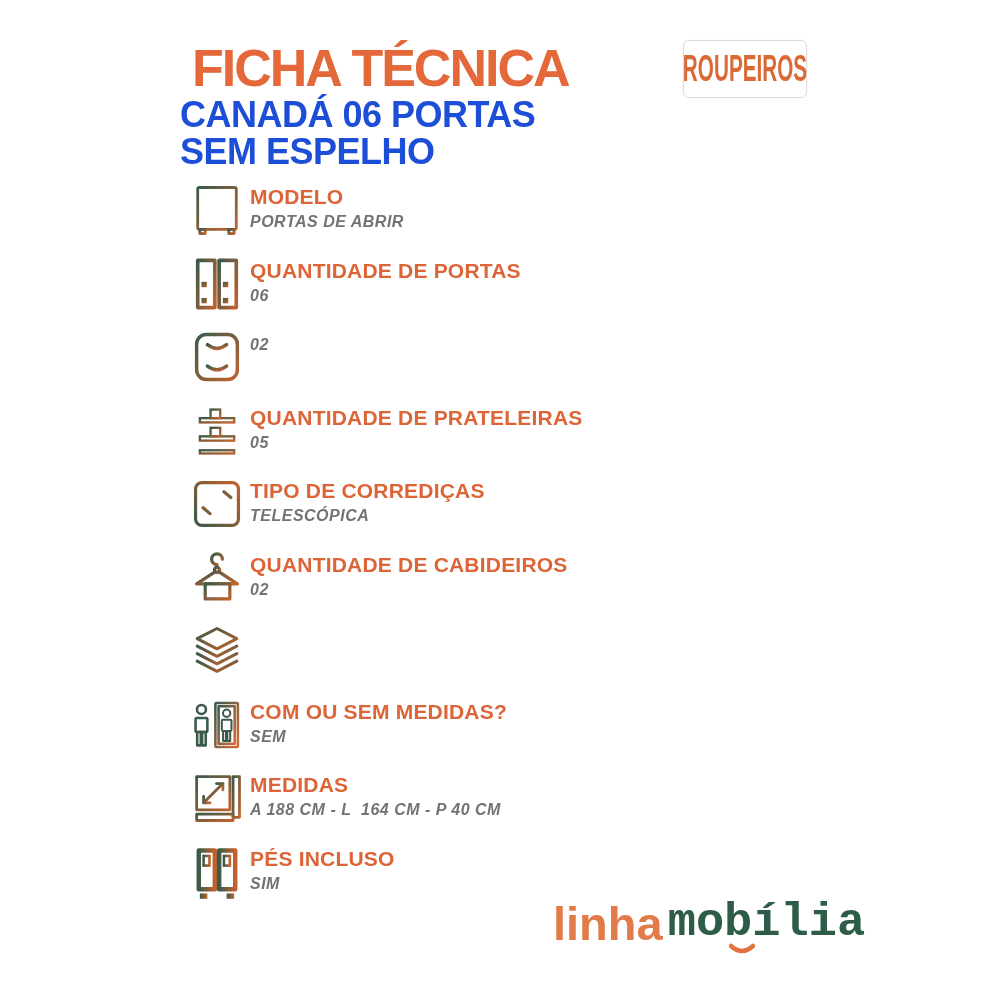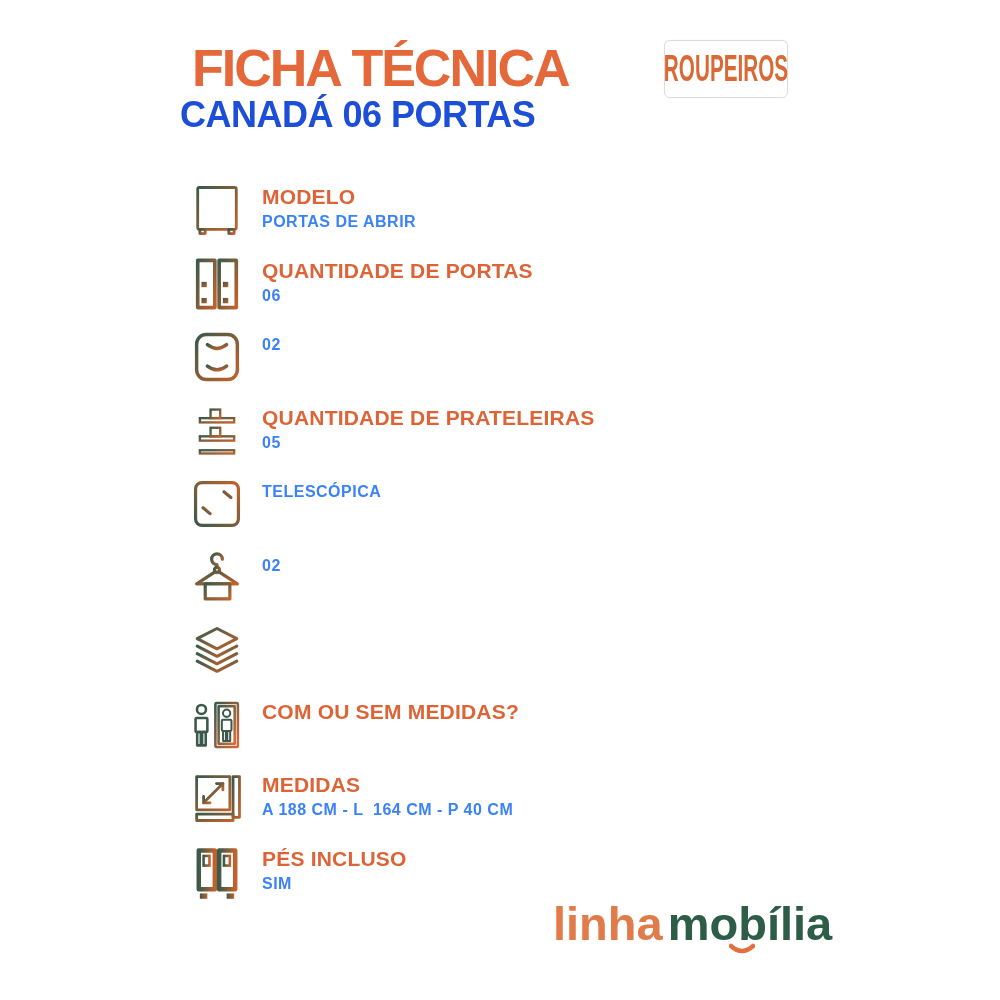--- a/index.html
+++ b/index.html
@@ -3,45 +3,46 @@
 <meta charset="utf-8">
 <style>
   html,body{margin:0;padding:0;background:#fff;}
   .sheet{position:relative;width:1000px;height:1000px;background:#ffffff;overflow:hidden;
          font-family:"Liberation Sans",sans-serif;border-radius:18px;}
   .abs{position:absolute;}
   
   .title{left:192px;top:38px;font-size:52px;font-weight:bold;color:#E4683A;letter-spacing:-2px;}
   .subtitle{left:180px;top:97px;font-size:36px;font-weight:bold;color:#1d4ed8;
             line-height:1.02;letter-spacing:-0.5px;}
-  .badge{left:664px;top:40px;width:122px;height:56px;background:#fff;border:1px solid #dcdcdc;
+  .badge{left:683px;top:40px;width:122px;height:56px;background:#fff;border:1px solid #dcdcdc;
          border-radius:6px;display:flex;align-items:center;justify-content:center;box-shadow:0 0 2px rgba(0,0,0,.06);}
   .badge span{font-size:37px;font-weight:bold;color:#D96A35;transform:scaleX(0.56);white-space:nowrap;}
   
   .rows{left:186px;top:180px;display:flex;flex-direction:column;}
-  .row{height:73.5px;display:flex;align-items:flex-start;gap:14px;}
+  .row{height:73.5px;display:flex;align-items:flex-start;gap:2px;}
   .icon{width:62px;height:64px;flex:none;display:flex;justify-content:center;align-items:flex-start;}
   .icon svg{width:60px;height:60px;}
   .texts{padding-top:5px;}
   .label{font-size:21px;font-weight:bold;color:#DC6437;letter-spacing:0.2px;}
-  .value{font-size:16px;font-weight:bold;color:#3b82f6;margin-top:4px;letter-spacing:0.5px;white-space:pre;}
+  .value{font-size:16px;font-weight:bold;color:#737373;margin-top:4px;letter-spacing:0.5px;white-space:pre;font-style:italic;}
   
   .logo{left:553px;top:896px;display:flex;align-items:flex-start;justify-content:space-between;}
   .logo .p1{font-size:47px;font-weight:bold;color:#E17B4A;letter-spacing:0;}
-  .logo .p2{font-size:47px;font-weight:bold;color:#2D5C47;margin-left:5px;letter-spacing:0;}
+  .logo .p2{font-size:47px;font-weight:bold;color:#2D5C47;margin-left:5px;letter-spacing:0;font-family:Liberation Mono, monospace;}
   .smile{position:absolute;left:176px;top:47px;}
 </style>
 </head>
 <body>
 
 <div class="sheet">
 
   <div class="abs title">FICHA TÉCNICA</div>
   <div class="abs subtitle">
     <div>CANADÁ 06 PORTAS</div>
+    <div>SEM ESPELHO</div>
   </div>
   <div class="abs badge">
     <span>ROUPEIROS</span>
   </div>
 
   <div class="abs rows">
 
     <div class="row">
       <span class="icon">
         <svg viewBox="0 0 56 56">
@@ -163,20 +164,21 @@
         <g stroke="url(#ig5)" stroke-width="3" fill="none" stroke-linecap="round" stroke-linejoin="round">
           <rect x="8" y="8" width="40" height="40" rx="6"></rect>
           <line x1="14" y1="22" x2="41" y2="22"></line>
           <path d="M34.5,16.5 L41,22"></path>
           <line x1="42" y1="31.5" x2="15" y2="31.5"></line>
           <path d="M21.5,37 L15,31.5"></path>
         </g>
           </svg>
       </span>
       <div class="texts">
+        <div class="label">TIPO DE CORREDIÇAS</div>
         <div class="value">TELESCÓPICA</div>
       </div>
     </div>
 
     <div class="row">
       <span class="icon">
         <svg viewBox="0 0 56 56">
             <defs>
               <linearGradient id="ig6" x1="0" y1="0" x2="1" y2="1">
                 <stop offset="0" stop-color="#3A5A4A"></stop>
@@ -187,20 +189,21 @@
           <path d="M28,18 v-2.5 a5,5 0 1 1 5,-5"></path>
           <circle cx="28" cy="20.5" r="2.4"></circle>
           <path d="M26.5,22 L9,33.5 H47 L29.5,22"></path>
           <rect x="17" y="33.5" width="23" height="14" fill="#ffffff"></rect>
           <line x1="17" y1="42" x2="40" y2="42"></line>
           <line x1="17" y1="45.5" x2="40" y2="45.5"></line>
         </g>
           </svg>
       </span>
       <div class="texts">
+        <div class="label">QUANTIDADE DE CABIDEIROS</div>
         <div class="value">02</div>
       </div>
     </div>
 
     <div class="row">
       <span class="icon">
         <svg viewBox="0 0 56 56">
             <defs>
               <linearGradient id="ig7" x1="0" y1="0" x2="1" y2="1">
                 <stop offset="0" stop-color="#3A5A4A"></stop>
@@ -239,20 +242,21 @@
         <g stroke="#3C5A4B" stroke-width="1.9" fill="none" stroke-linejoin="round">
           <circle cx="37" cy="17" r="3.4"></circle>
           <rect x="32.5" y="23" width="9" height="10.5" rx="1"></rect>
           <rect x="33.7" y="33.5" width="2.7" height="9.5"></rect>
           <rect x="37.6" y="33.5" width="2.7" height="9.5"></rect>
         </g>
           </svg>
       </span>
       <div class="texts">
         <div class="label">COM OU SEM MEDIDAS?</div>
+        <div class="value">SEM</div>
       </div>
     </div>
 
     <div class="row">
       <span class="icon">
         <svg viewBox="0 0 56 56">
             <defs>
               <linearGradient id="ig9" x1="0" y1="0" x2="1" y2="1">
                 <stop offset="0" stop-color="#3A5A4A"></stop>
                 <stop offset="1" stop-color="#C2622C"></stop>

